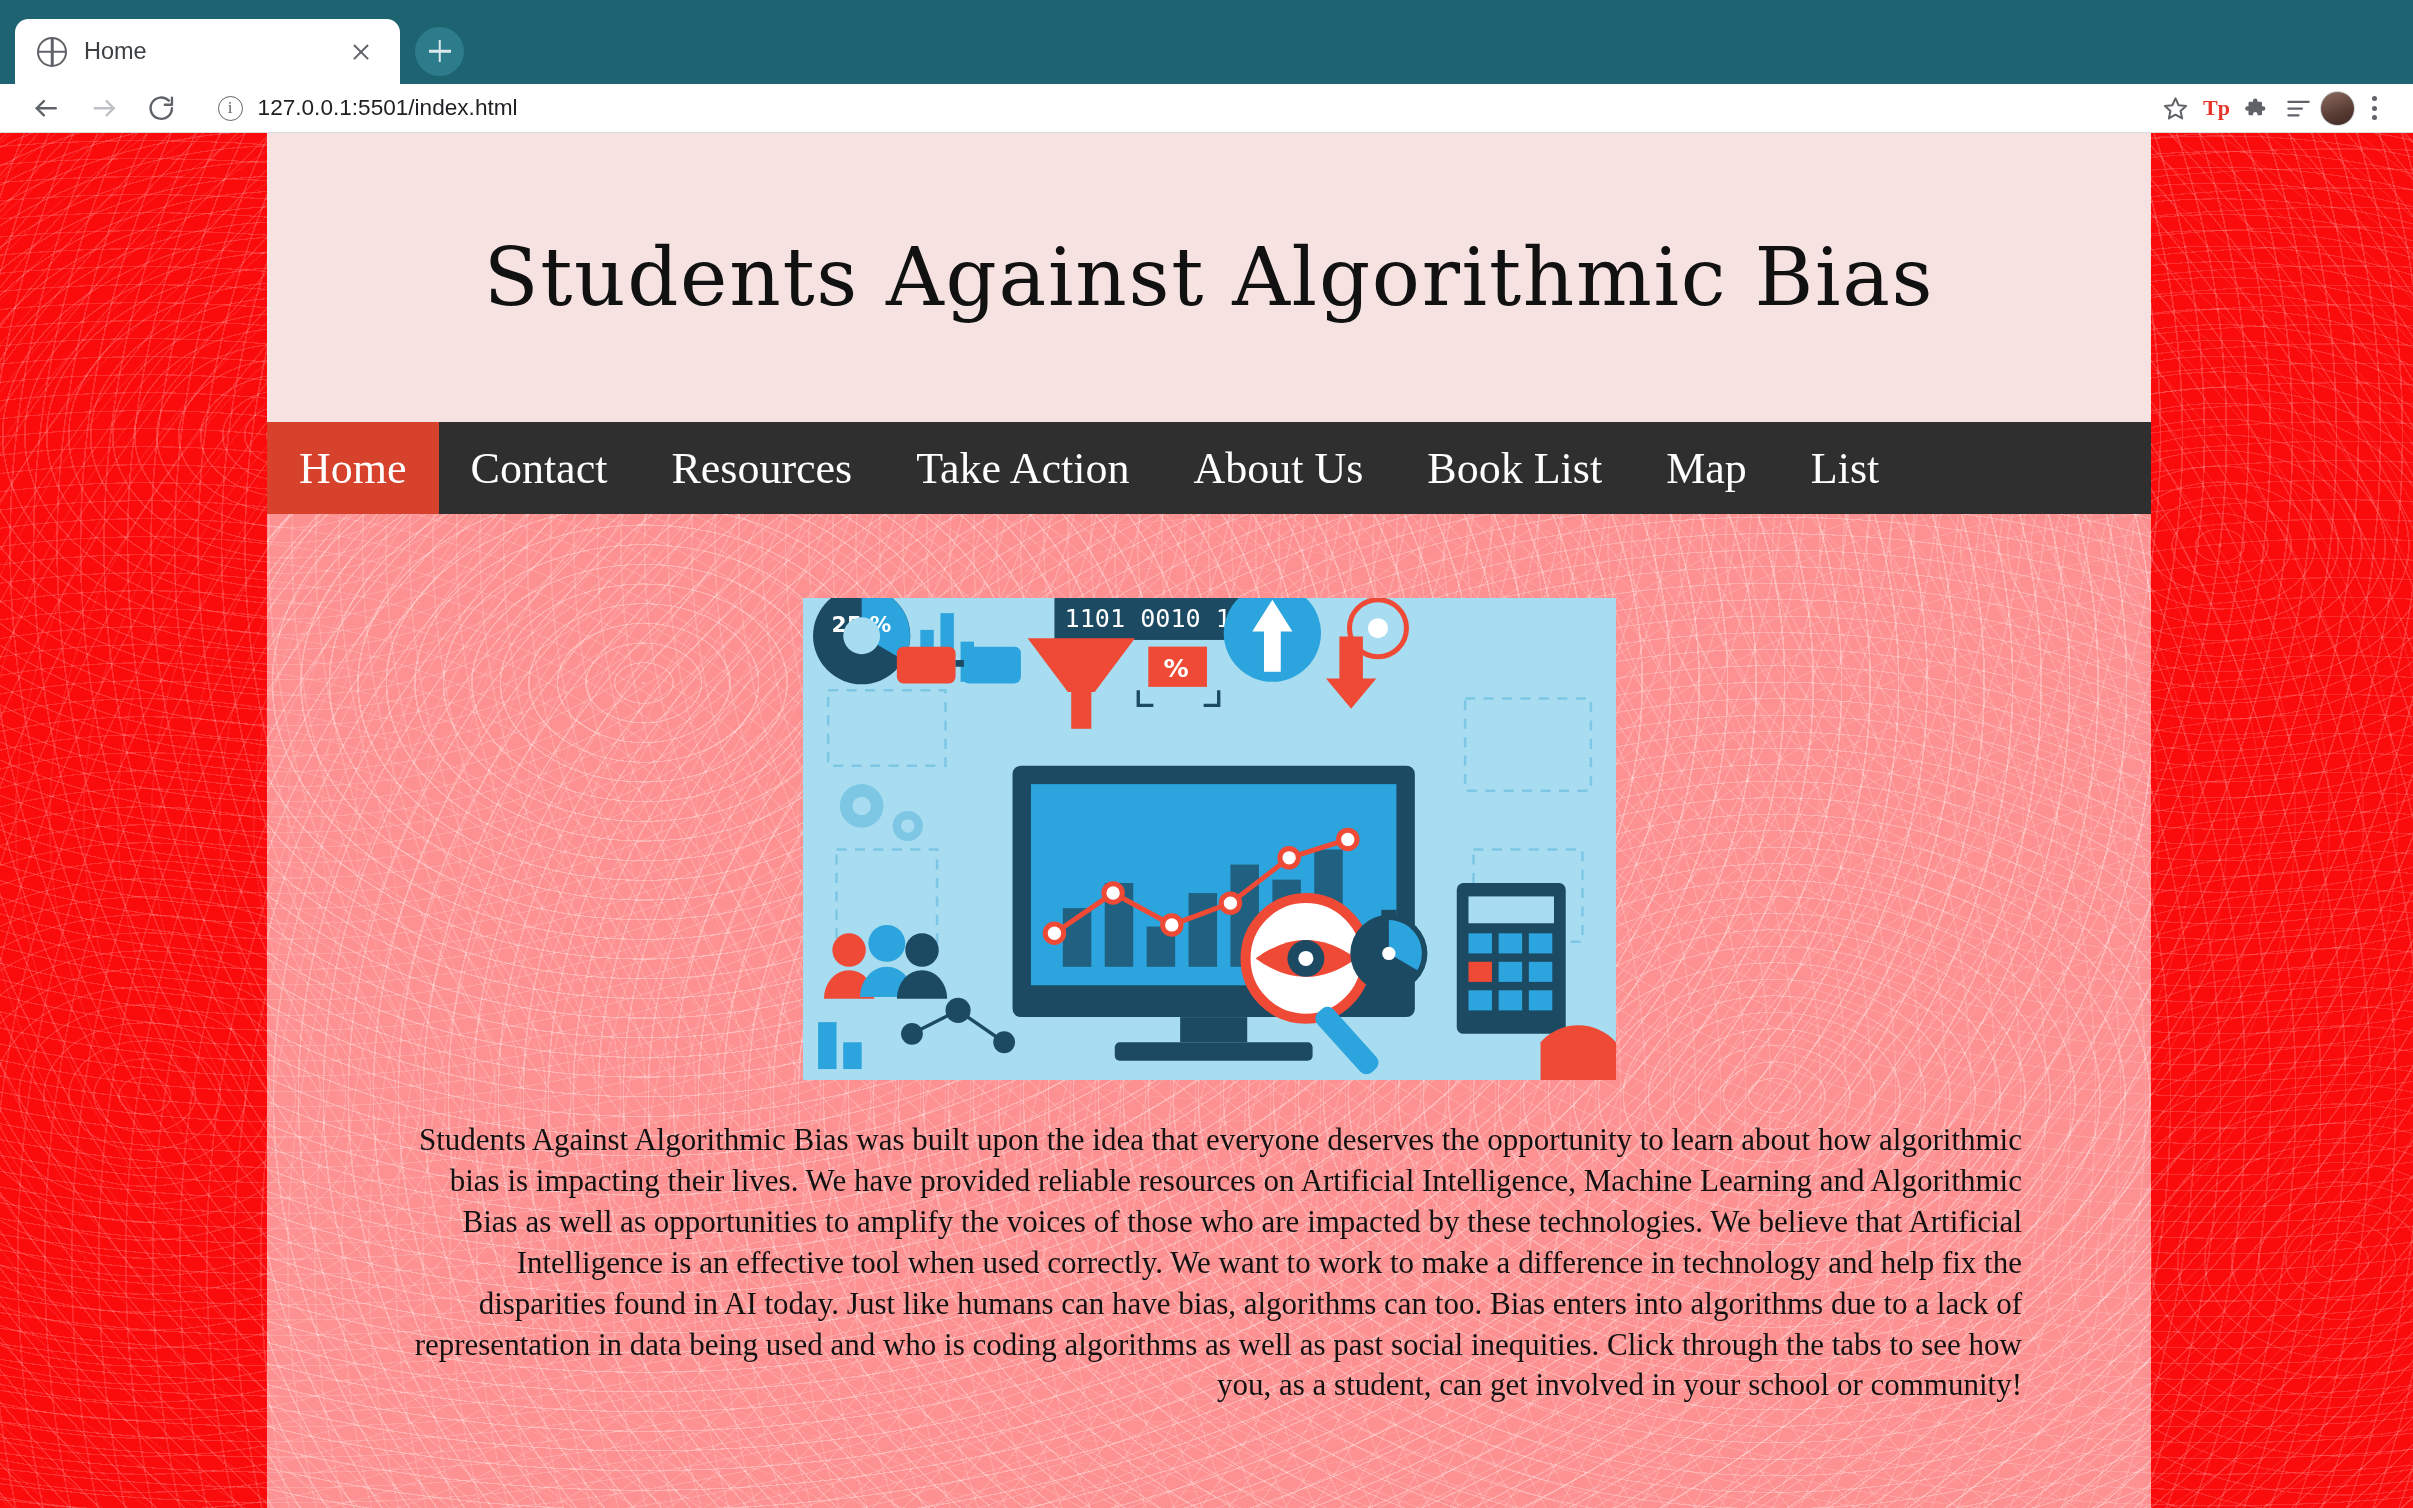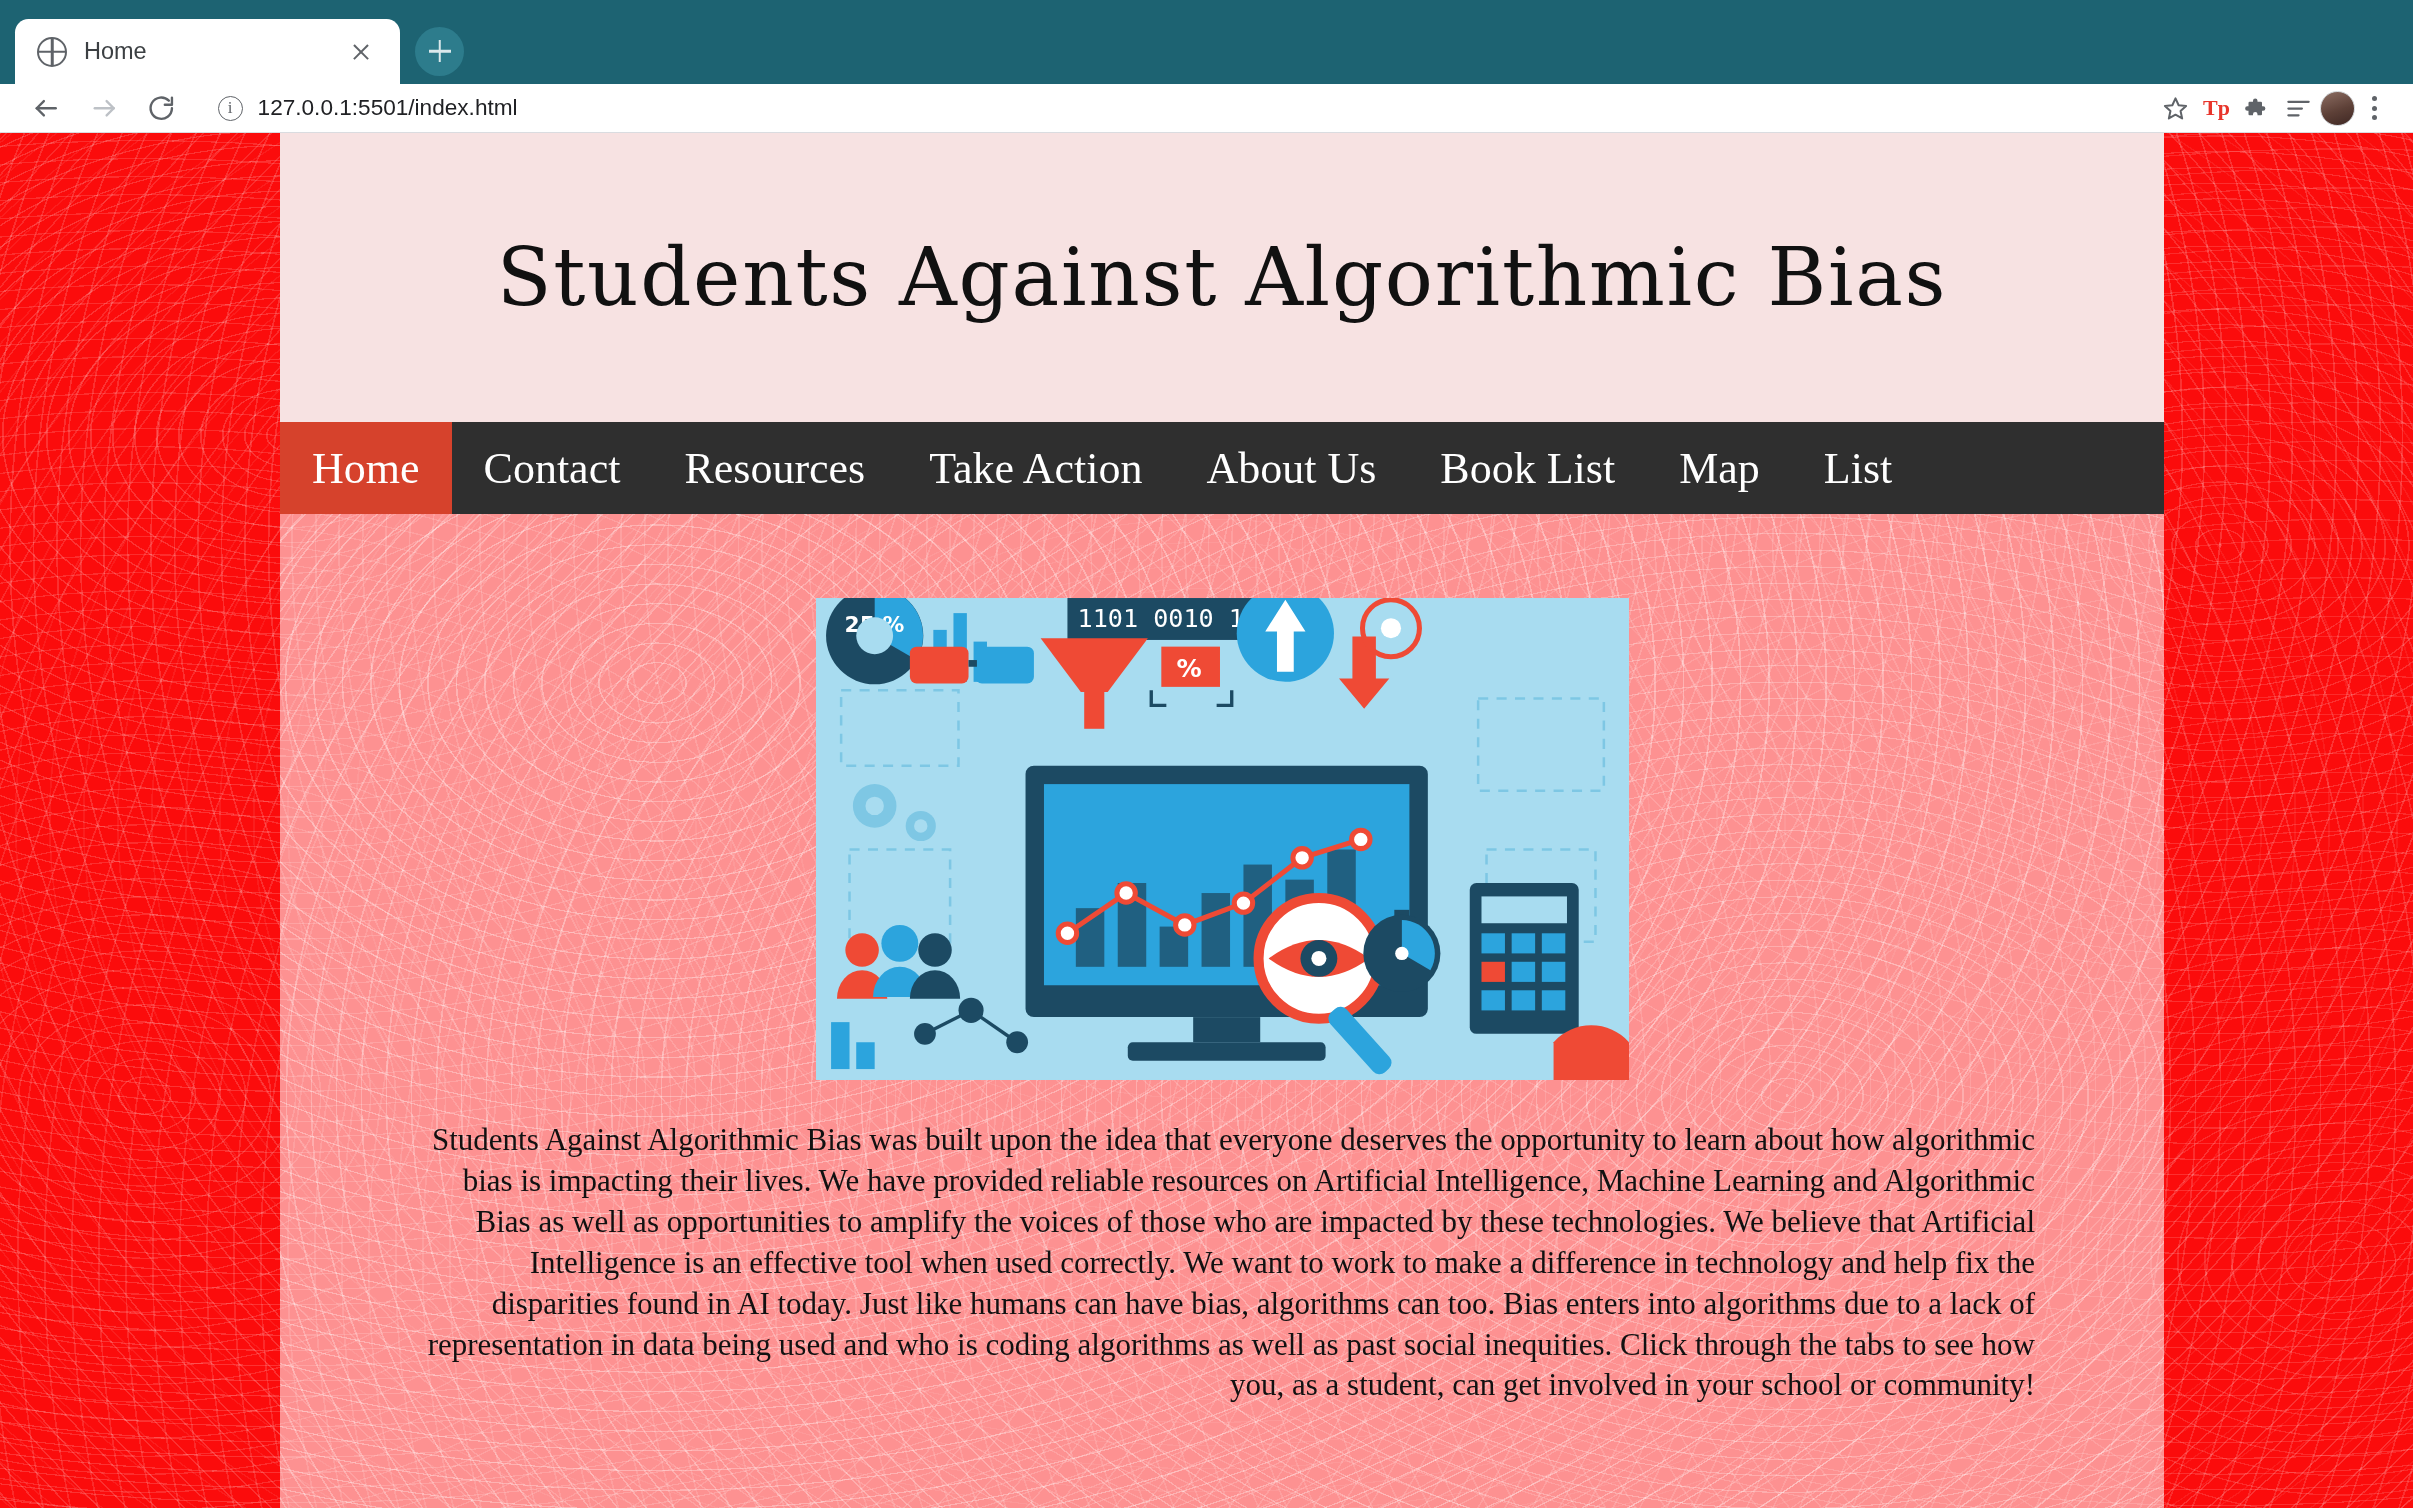--- a/index.html
+++ b/index.html
@@ -127,21 +127,21 @@
     background-image:
       repeating-radial-gradient(ellipse 218px 151px at 12% 22%, rgba(255,255,255,0.16) 0 1.7px, rgba(255,255,255,0) 1.7px 22px),
       repeating-radial-gradient(ellipse 268px 193px at 6% 70%, rgba(255,255,255,0.14) 0 1.7px, rgba(255,255,255,0) 1.7px 25px),
       repeating-radial-gradient(ellipse 251px 168px at 92% 30%, rgba(255,255,255,0.15) 0 1.7px, rgba(255,255,255,0) 1.7px 23.5px),
       repeating-radial-gradient(ellipse 302px 218px at 97% 82%, rgba(255,255,255,0.13) 0 1.7px, rgba(255,255,255,0) 1.7px 27px),
       repeating-radial-gradient(ellipse 419px 285px at 50% 50%, rgba(255,255,255,0.07) 0 1.7px, rgba(255,255,255,0) 1.7px 34px);
   }
 
   .page {
     position: absolute;
-    left: 280px; width: 1884px; top: 0; bottom: 0;
+    left: 267px; width: 1884px; top: 0; bottom: 0;
     background: rgba(255,255,255,0.55);
   }
   .page .topo-overlay {
     position: absolute; inset: 0;
     background-image:
       repeating-radial-gradient(ellipse 352px 243px at 20% 40%, rgba(255,255,255,0.30) 0 1.7px, rgba(255,255,255,0) 1.7px 28.5px),
       repeating-radial-gradient(ellipse 318px 210px at 80% 70%, rgba(255,255,255,0.26) 0 1.7px, rgba(255,255,255,0) 1.7px 25px);
     pointer-events: none;
   }
 

